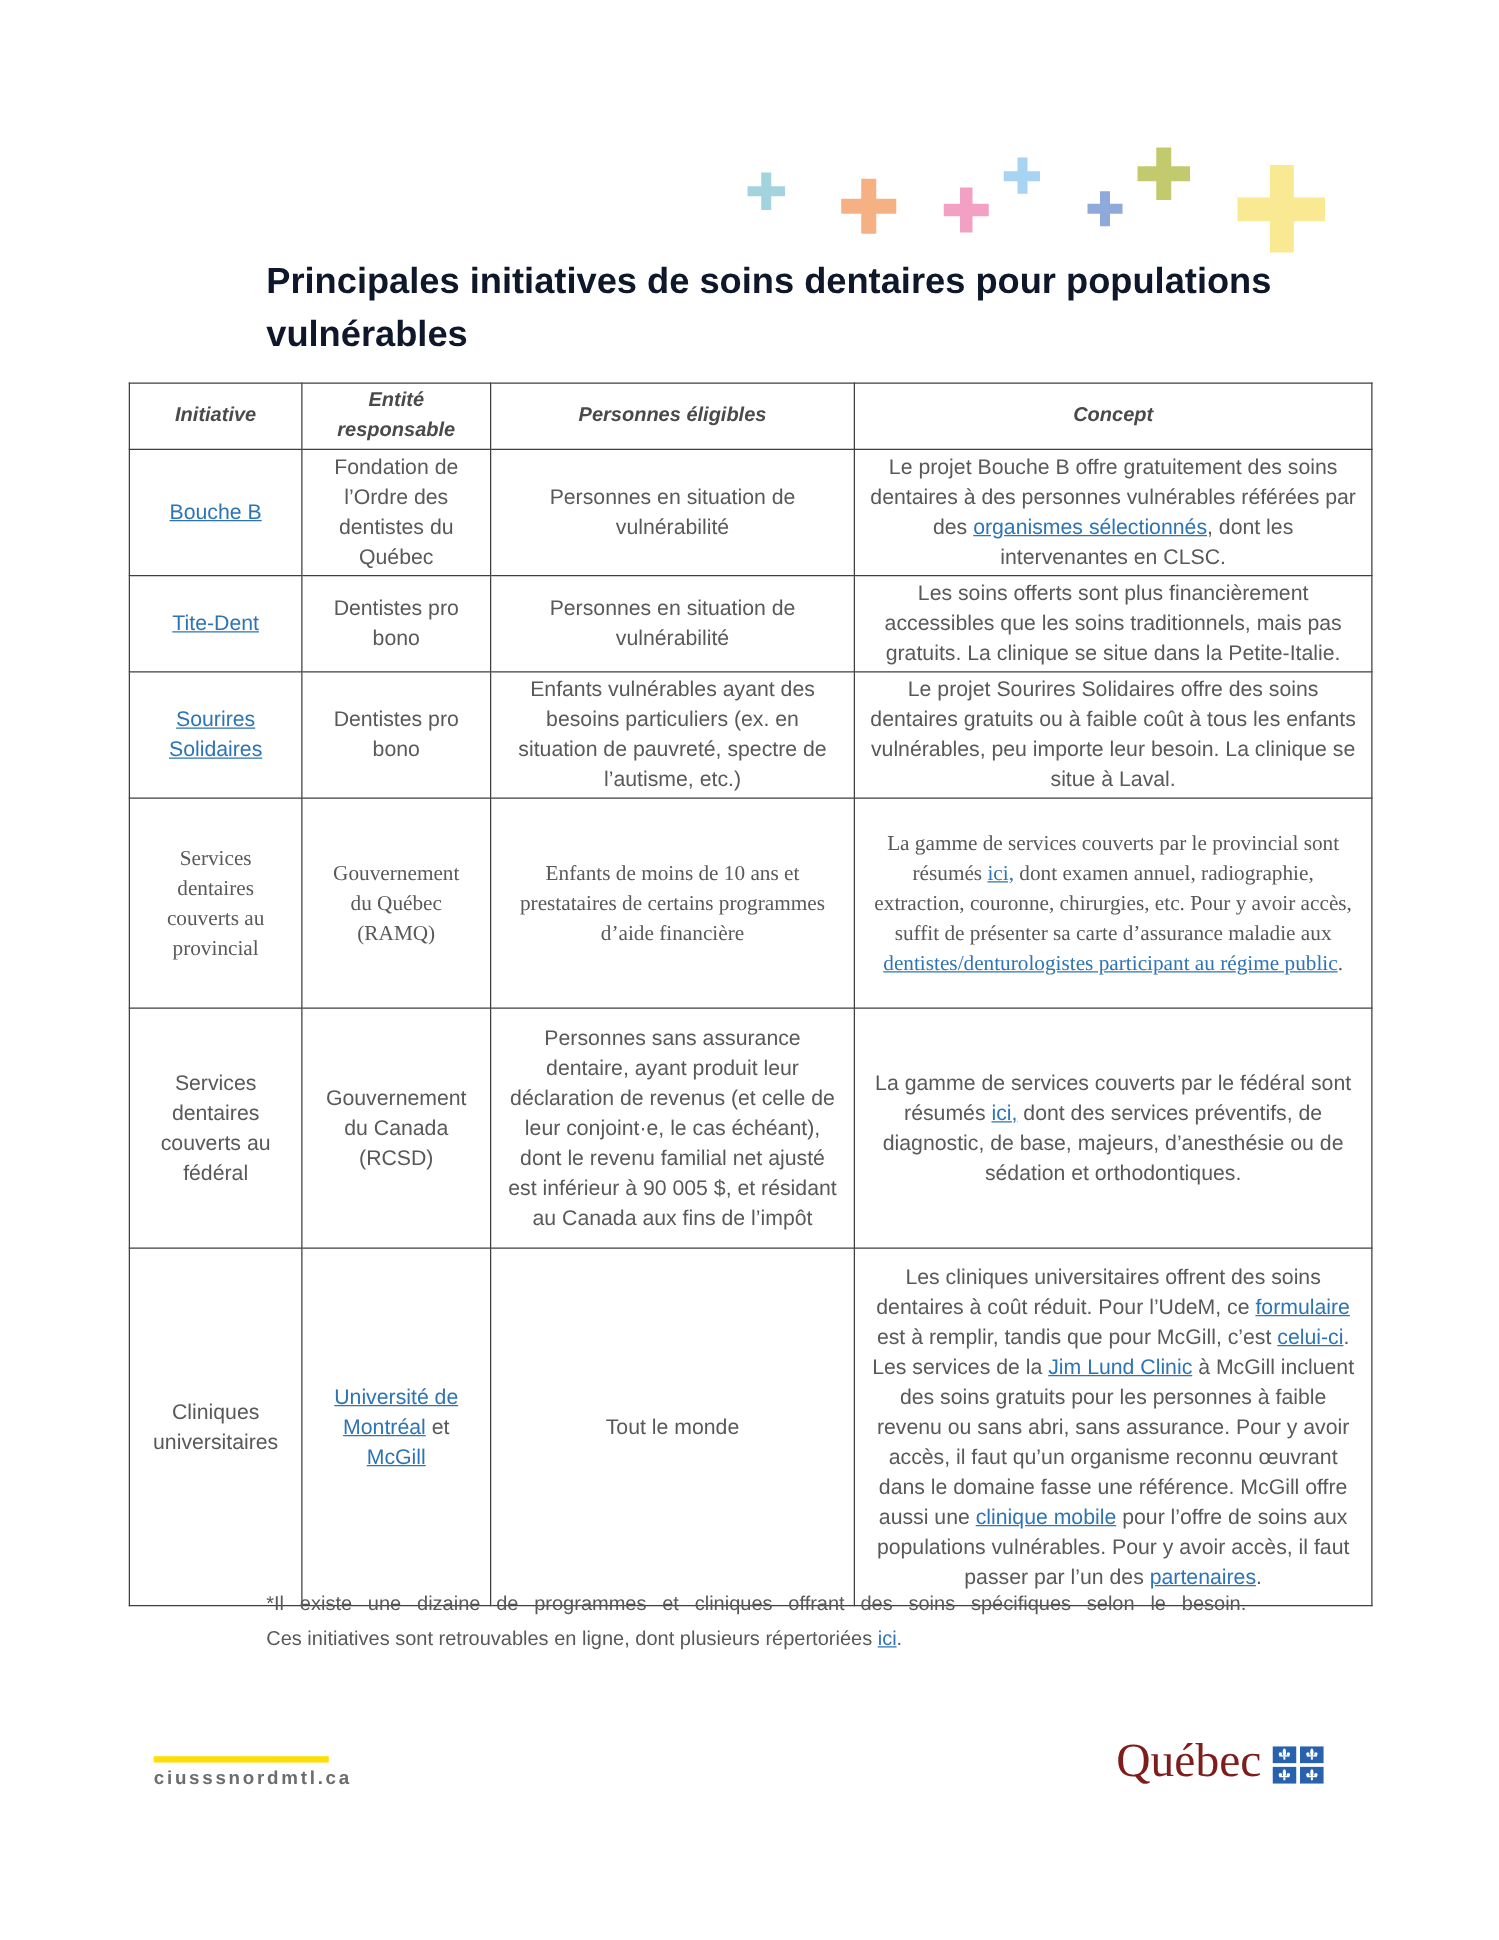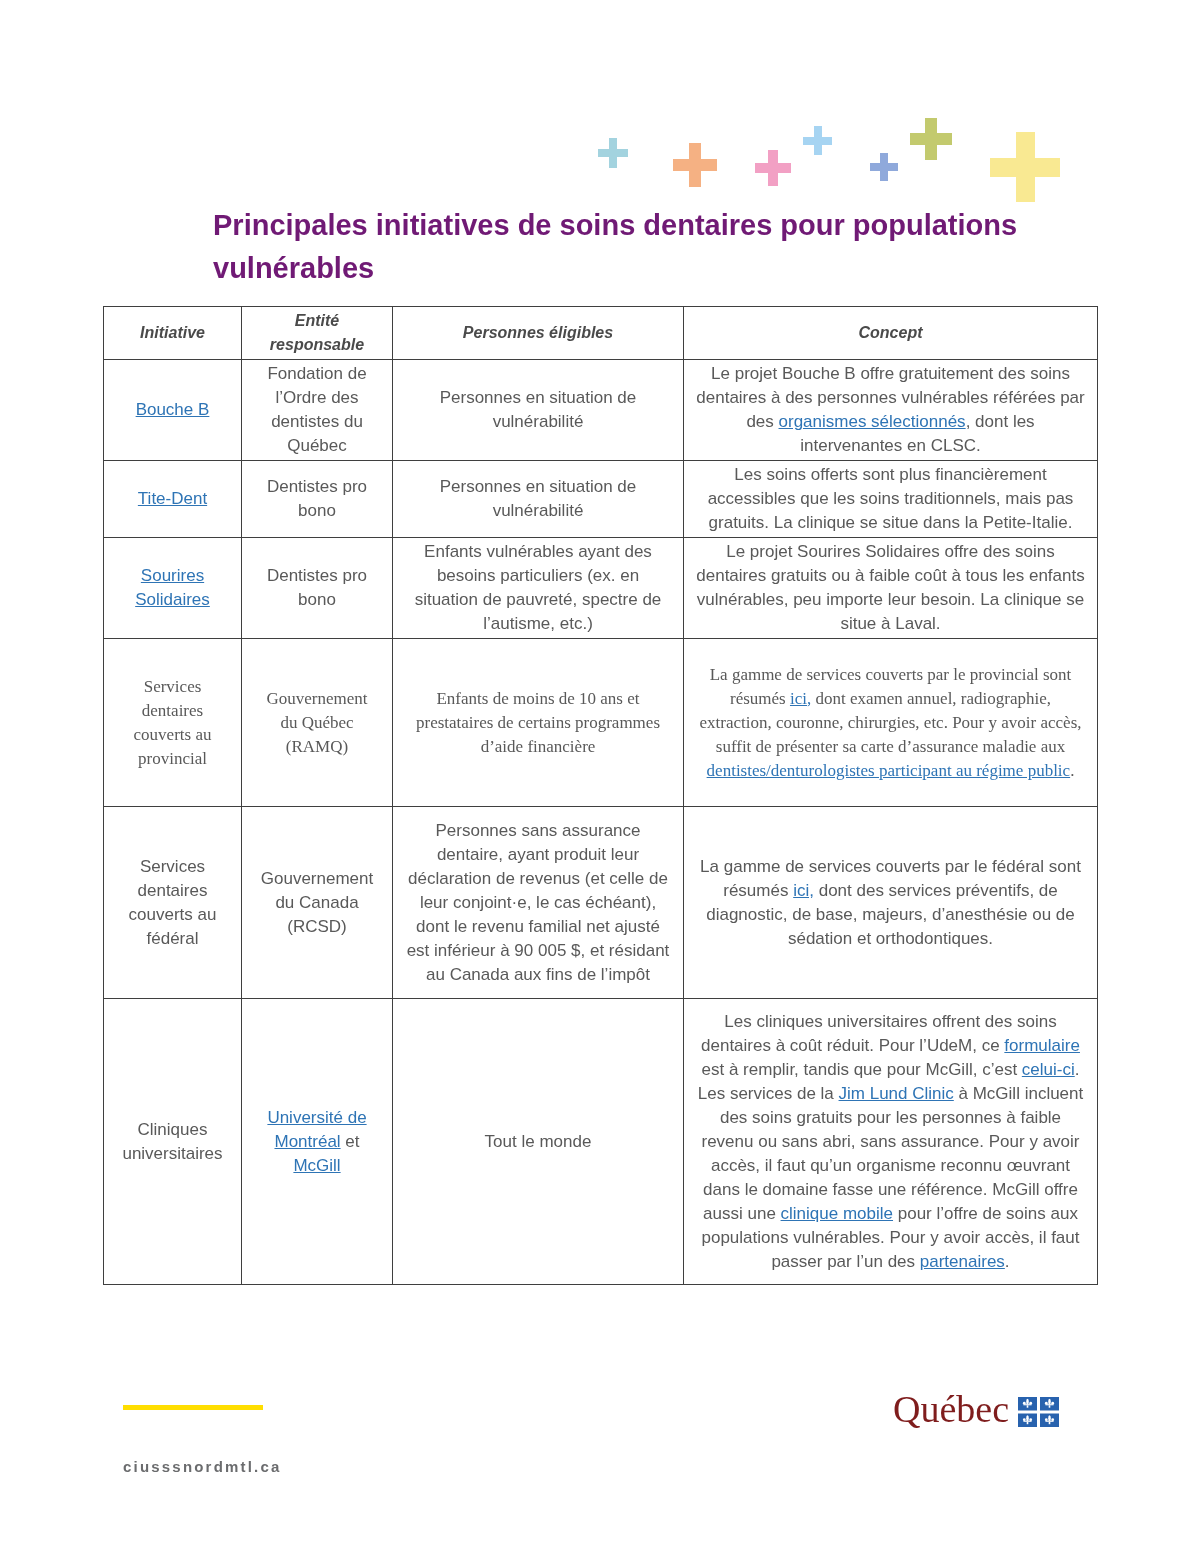--- a/index.html
+++ b/index.html
@@ -6,21 +6,21 @@
   .page{
     position:relative;width:1199px;height:1552px;background:#fff;overflow:hidden;
     font-family:"Liberation Sans","DejaVu Sans",sans-serif;color:#595959;
   }
   
   .decor{position:absolute;left:0;top:0;width:1199px;height:260px;}
   .plus{position:absolute;}
   
   .title{
     position:absolute;left:213px;top:204px;width:810px;
-    font-size:29px;font-weight:bold;line-height:43px;color:#701a75;
+    font-size:29px;font-weight:bold;line-height:43px;color:#0f172a;
   }
   
   table.main{
     position:absolute;left:103px;top:306px;width:994px;
     border-collapse:collapse;table-layout:fixed;
   }
   table.main td, table.main th{
     border:1px solid #3f3f3f;text-align:center;vertical-align:middle;
     font-size:17px;line-height:24px;color:#595959;font-weight:normal;
     padding:2px 12px;word-wrap:break-word;
@@ -39,21 +39,21 @@
   
   .footnote{position:absolute;left:213px;top:1270px;width:784px;font-size:16px;line-height:28px;color:#595959;}
   .fn1{text-align:justify;text-align-last:justify;}
   .fn2{text-align:left;}
   
   .brand{position:absolute;left:123px;top:1333px;color:#555658;font-weight:bold;
          font-size:23px;line-height:25px;letter-spacing:0.5px;}
   .brand .plus-char{color:#27AAE1;}
   .brand-rule{position:absolute;left:123px;top:1405px;width:140px;height:5px;background:#FFDE00;}
   .site{position:absolute;left:123px;top:1414px;font-size:15px;font-weight:bold;
-        letter-spacing:2.2px;color:#6B6C6E;margin-top:44px;}
+        letter-spacing:2.2px;color:#6B6C6E;}
   
   .quebec{position:absolute;left:893px;top:1389px;display:flex;align-items:flex-start;}
   .quebec-word{font-family:"Liberation Serif","DejaVu Serif",serif;font-size:38px;line-height:40px;color:#7f1d1d;}
   .quebec-flag{margin-left:9px;margin-top:8px;}
 </style>
 </head>
 <body>
 
 <div class="page">
 
@@ -138,20 +138,24 @@
         </tr>
         <tr>
           <td><span>Cliniques universitaires</span></td>
           <td><a class="lnk">Université de Montréal</a><span> et </span><a class="lnk">McGill</a></td>
           <td><span>Tout le monde</span></td>
           <td><span>Les cliniques universitaires offrent des soins dentaires à coût réduit. Pour l’UdeM, ce </span><a class="lnk">formulaire</a><span> est à remplir, tandis que pour McGill, c’est </span><a class="lnk">celui-ci</a><span>. Les services de la </span><a class="lnk">Jim Lund Clinic</a><span> à McGill incluent des soins gratuits pour les personnes à faible revenu ou sans abri, sans assurance. Pour y avoir accès, il faut qu’un organisme reconnu œuvrant dans le domaine fasse une référence. McGill offre aussi une </span><a class="lnk">clinique mobile</a><span> pour l’offre de soins aux populations vulnérables. Pour y avoir accès, il faut passer par l’un des </span><a class="lnk">partenaires</a><span>.</span></td>
         </tr>
       </tbody>
   </table>
 
+  <div class="footnote">
+    <div class="fn1">*Il existe une dizaine de programmes et cliniques offrant des soins spécifiques selon le besoin.</div>
+    <div class="fn2" id="fn2"><span>Ces initiatives sont retrouvables en ligne, dont plusieurs répertoriées </span><a class="lnk">ici</a><span>.</span></div>
+  </div>
 
   <div class="brand-rule"></div>
   <div class="site">ciusssnordmtl.ca</div>
 
   <div class="quebec">
     <span class="quebec-word">Québec</span>
     <svg class="quebec-flag" width="41" height="30" viewBox="0 0 41 30">
       <g id="flag-squares">
           <rect x="0" y="0" width="19" height="13.5" fill="#2862AE"></rect>
           <g transform="translate(0,0)" fill="#fff">

